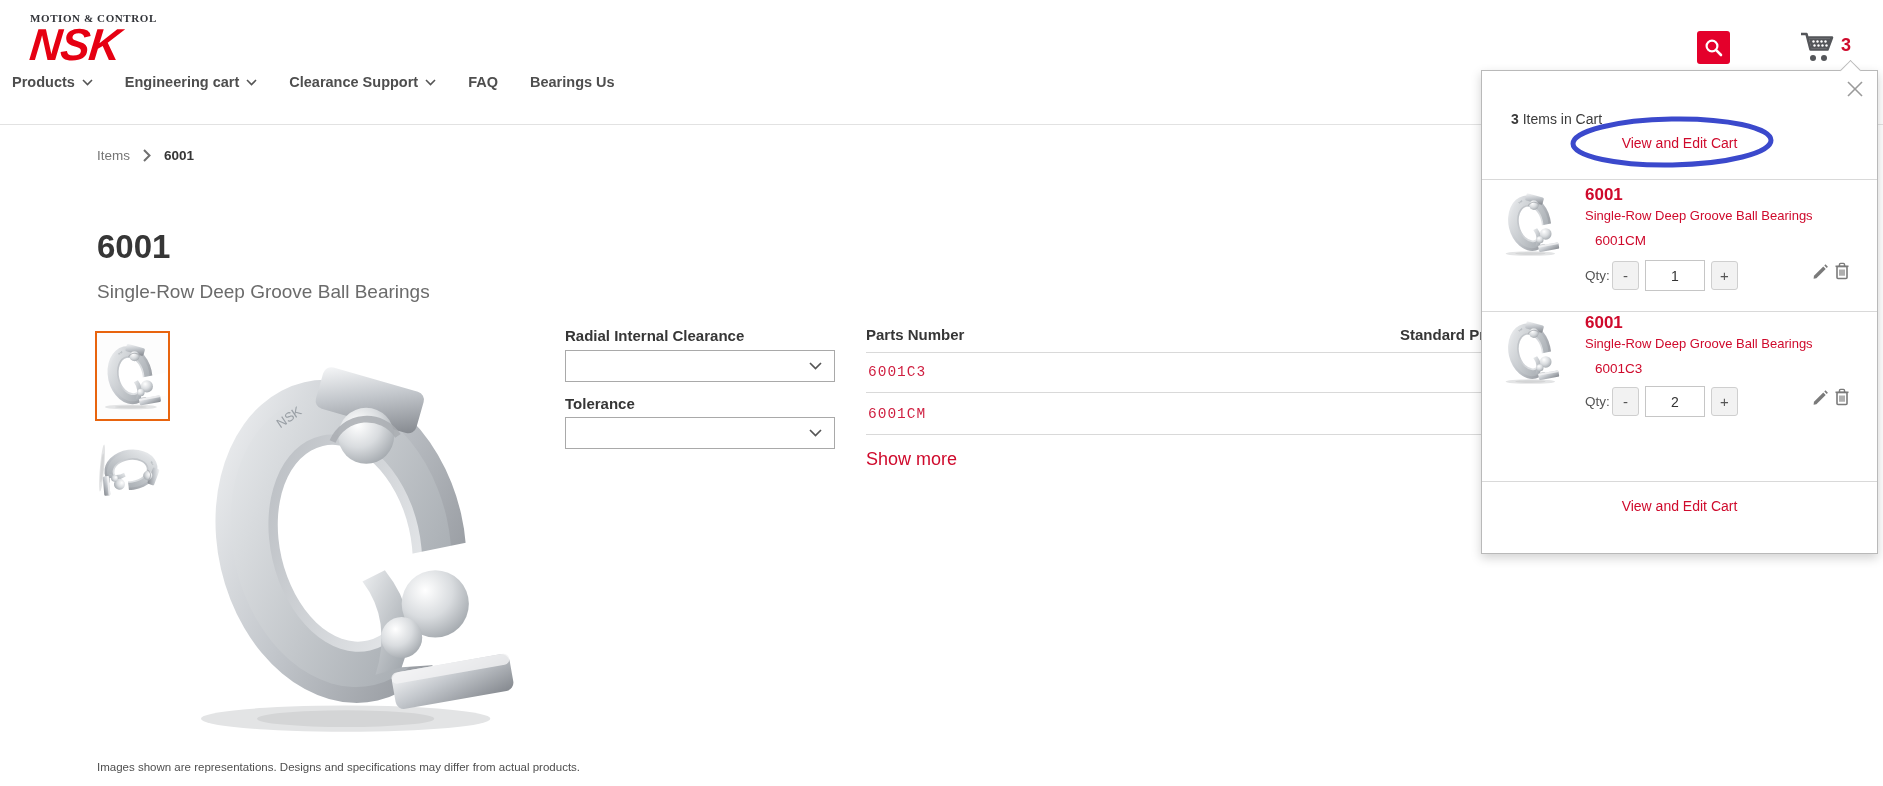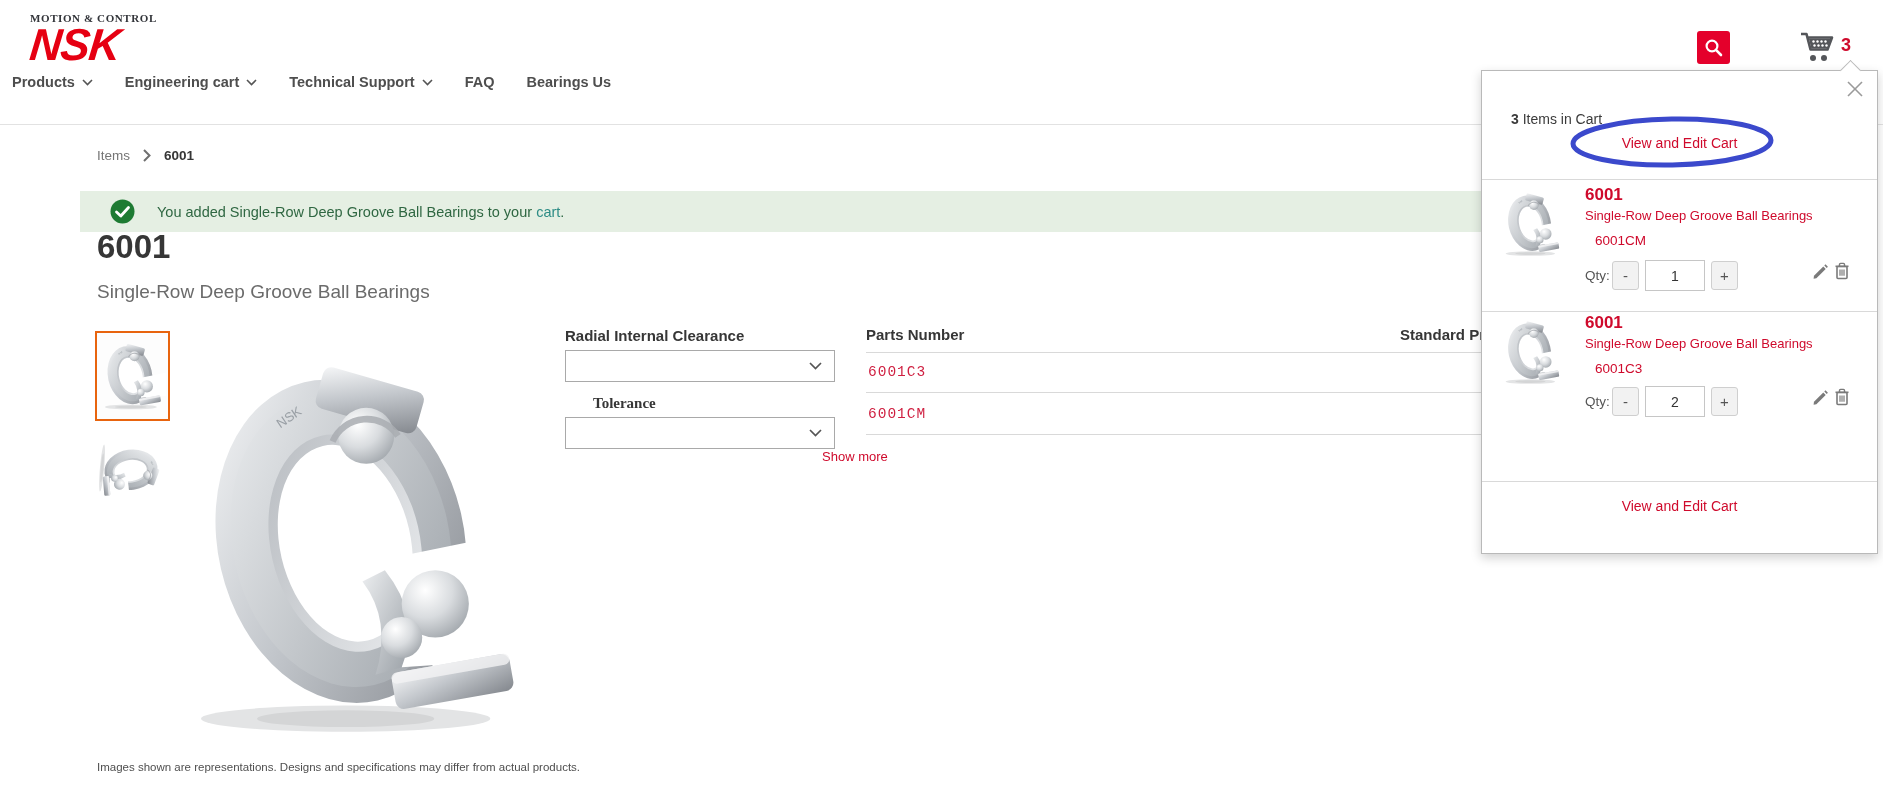--- a/index.html
+++ b/index.html
@@ -46,36 +46,36 @@
   .thumb1 { left:95px; top:331px; width:75px; height:90px; border:2px solid #e8640e; background:#fdfdfd; padding:2px; }
   .thumb1 svg, .thumb2 svg { width:100%; height:100%; }
   .thumb2 { left:96px; top:440px; width:68px; height:64px; background:#fff; cursor:pointer; }
   .main-image { left:158px; top:350px; width:394px; height:392px; }
   .main-image svg { width:100%; height:100%; }
   .disclaimer { left:97px; top:761px; font-size:11.5px; color:#4f4f4f; }
 
   
   .opt-label { font-size:15px; font-weight:bold; color:#363636; }
   .opt-label1 { left:565px; top:327px; }
-  .opt-label2 { left:593px; top:395px;font-family:Liberation Serif, serif; }
+  .opt-label2 { left:565px; top:395px; }
   .select { width:270px; height:32px; background:#fff; border:1px solid #a9a9a9; display:flex; align-items:center;
             justify-content:flex-end; padding-right:12px; cursor:pointer; }
   .select1 { left:565px; top:350px; }
   .select2 { left:565px; top:417px; }
 
   
   .th { font-size:15px; font-weight:bold; color:#363636; }
   .th-parts { left:866px; top:326px; }
   .th-price { left:1400px; top:326px; white-space:nowrap; }
   .t-line { left:866px; height:1px; background:#d9d9d9; width:937px; }
   .t-line1 { top:352px; } .t-line2 { top:392px; } .t-line3 { top:434px; }
   .part-cell { font-family:"Liberation Mono","DejaVu Sans Mono",monospace; font-size:14.5px; color:#cf1f40; letter-spacing:1px; }
   .part-row1 { left:868px; top:364px; }
   .part-row2 { left:868px; top:406px; }
-  .show-more { left:822px; top:449px; font-size:13px; color:#cf0a2c; cursor:pointer; }
+  .show-more { left:866px; top:449px; font-size:18px; color:#cf0a2c; cursor:pointer; }
 
   
   .popup { left:1481px; top:70px; width:397px; height:484px; background:#fff; border:1px solid #b9b9b9;
            box-shadow:0 4px 10px rgba(0,0,0,.18); z-index:10; }
   .popup .abs { position:absolute; }
   .caret { left:1843px; top:63px; width:15px; height:15px; background:#fff; transform:rotate(45deg);
            border-top:1px solid #b9b9b9; border-left:1px solid #b9b9b9; z-index:11; }
   .popup-close { right:12px; top:8px; width:20px; height:20px; cursor:pointer; }
   .popup-count { left:29px; top:40px; font-size:14px; color:#3a3a3a; }
   .popup-count b { font-weight:bold; }
@@ -162,21 +162,21 @@
           <polyline points="1,1 5.5,5.5 10,1" fill="none" stroke="#555" stroke-width="1.6"></polyline>
         </svg>
     </div>
     <div class="nav-item">
       <span>Engineering cart</span>
       <svg width="11" height="7" viewBox="0 0 11 7">
           <polyline points="1,1 5.5,5.5 10,1" fill="none" stroke="#555" stroke-width="1.6"></polyline>
         </svg>
     </div>
     <div class="nav-item">
-      <span>Technical Support</span>
+      <span>Clearance Support</span>
       <svg width="11" height="7" viewBox="0 0 11 7">
           <polyline points="1,1 5.5,5.5 10,1" fill="none" stroke="#555" stroke-width="1.6"></polyline>
         </svg>
     </div>
     <div class="nav-item">
       <span>FAQ</span>
     </div>
     <div class="nav-item">
       <span>Bearings Us</span>
     </div>
@@ -209,29 +209,20 @@
   <div class="abs cart-count">3</div>
 
   <div class="abs breadcrumb">
     <span class="crumb-home">Items</span>
     <svg width="8" height="13" viewBox="0 0 8 13">
         <polyline points="1,1 6.5,6.5 1,12" fill="none" stroke="#6f6f6f" stroke-width="2"></polyline>
       </svg>
     <span class="crumb-current">6001</span>
   </div>
 
-  <div class="abs banner">
-    <svg class="banner-icon" width="25" height="25" viewBox="0 0 25 25">
-      <circle cx="12.5" cy="12.5" r="12" fill="#1e7b33"></circle>
-      <polyline points="6.5,13 10.8,17 18.5,8.5" fill="none" stroke="#fff" stroke-width="2.8" stroke-linecap="round" stroke-linejoin="round"></polyline>
-    </svg>
-    <div class="banner-text">
-      <span>You added Single-Row Deep Groove Ball Bearings to your </span><span class="banner-link">cart</span><span>.</span>
-    </div>
-  </div>
 
   <h1 class="abs prod-title">6001</h1>
   <div class="abs prod-subtitle">Single-Row Deep Groove Ball Bearings</div>
 
   <div class="abs thumb1">
     <svg viewBox="0 0 400 420">
         <use href="#bearing-art"></use>
       </svg>
   </div>
   <div class="abs thumb2">

